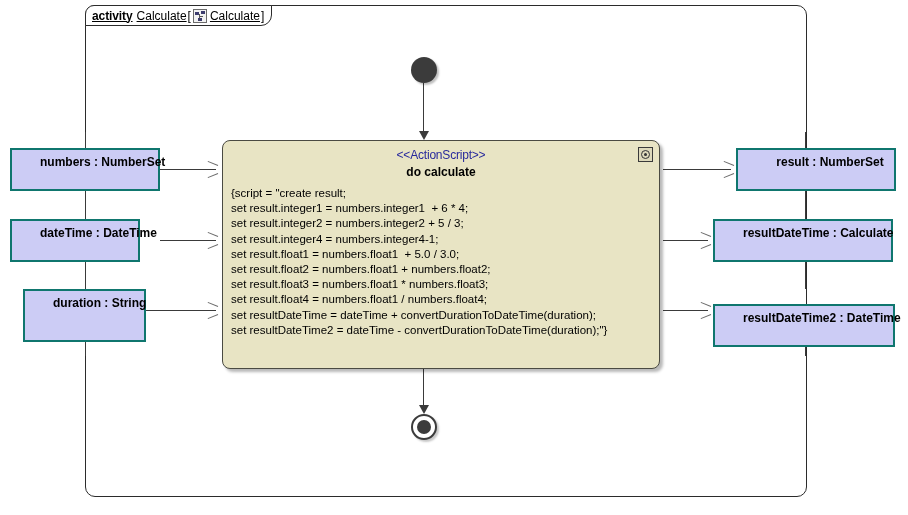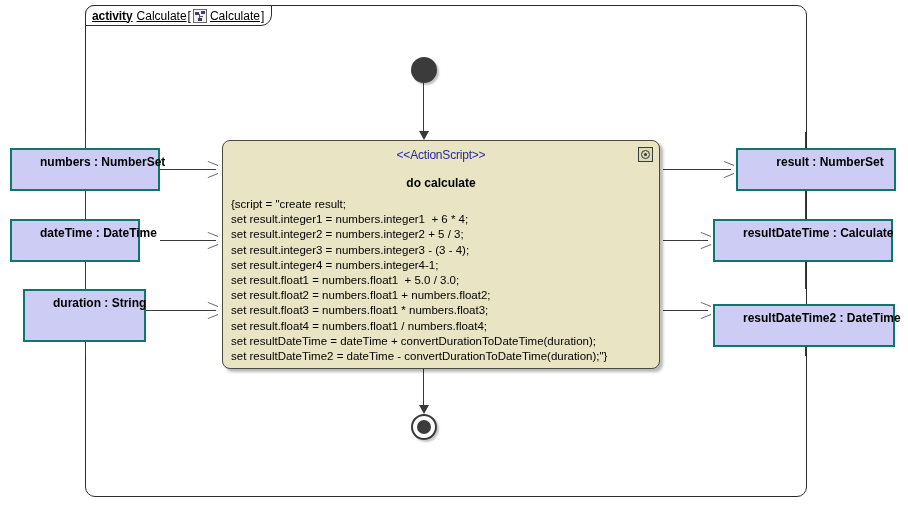--- a/index.html
+++ b/index.html
@@ -115,21 +115,21 @@
     font-size: 12px;
     color: #27299c;
     margin-top: 7px;
     letter-spacing: -0.2px;
   }
   .action-title {
     text-align: center;
     font-size: 12px;
     font-weight: bold;
     color: #000000;
-    margin-top: 14px;
+    margin-top: 3px;
   }
   .script-body {
     margin-top: 7px;
     padding-left: 8px;
     font-size: 11.5px;
     color: #000000;
     line-height: 15.2px;
   }
   .script-body div { white-space: pre; }
 
@@ -261,21 +261,20 @@
     <div class="node-badge">
       <span class="ring"></span>
         <span class="dot"></span>
     </div>
     <div class="stereotype">&lt;&lt;ActionScript&gt;&gt;</div>
     <div class="action-title">do calculate</div>
     <div class="script-body">
       <div>{script = "create result;</div>
       <div>set result.integer1 = numbers.integer1  + 6 * 4;</div>
       <div>set result.integer2 = numbers.integer2 + 5 / 3;</div>
-      <div>set result.integer3 = numbers.integer3 - (3 - 4);</div>
       <div>set result.integer4 = numbers.integer4-1;</div>
       <div>set result.float1 = numbers.float1  + 5.0 / 3.0;</div>
       <div>set result.float2 = numbers.float1 + numbers.float2;</div>
       <div>set result.float3 = numbers.float1 * numbers.float3;</div>
       <div>set result.float4 = numbers.float1 / numbers.float4;</div>
       <div>set resultDateTime = dateTime + convertDurationToDateTime(duration);</div>
       <div>set resultDateTime2 = dateTime - convertDurationToDateTime(duration);"}</div>
     </div>
   </div>
 

